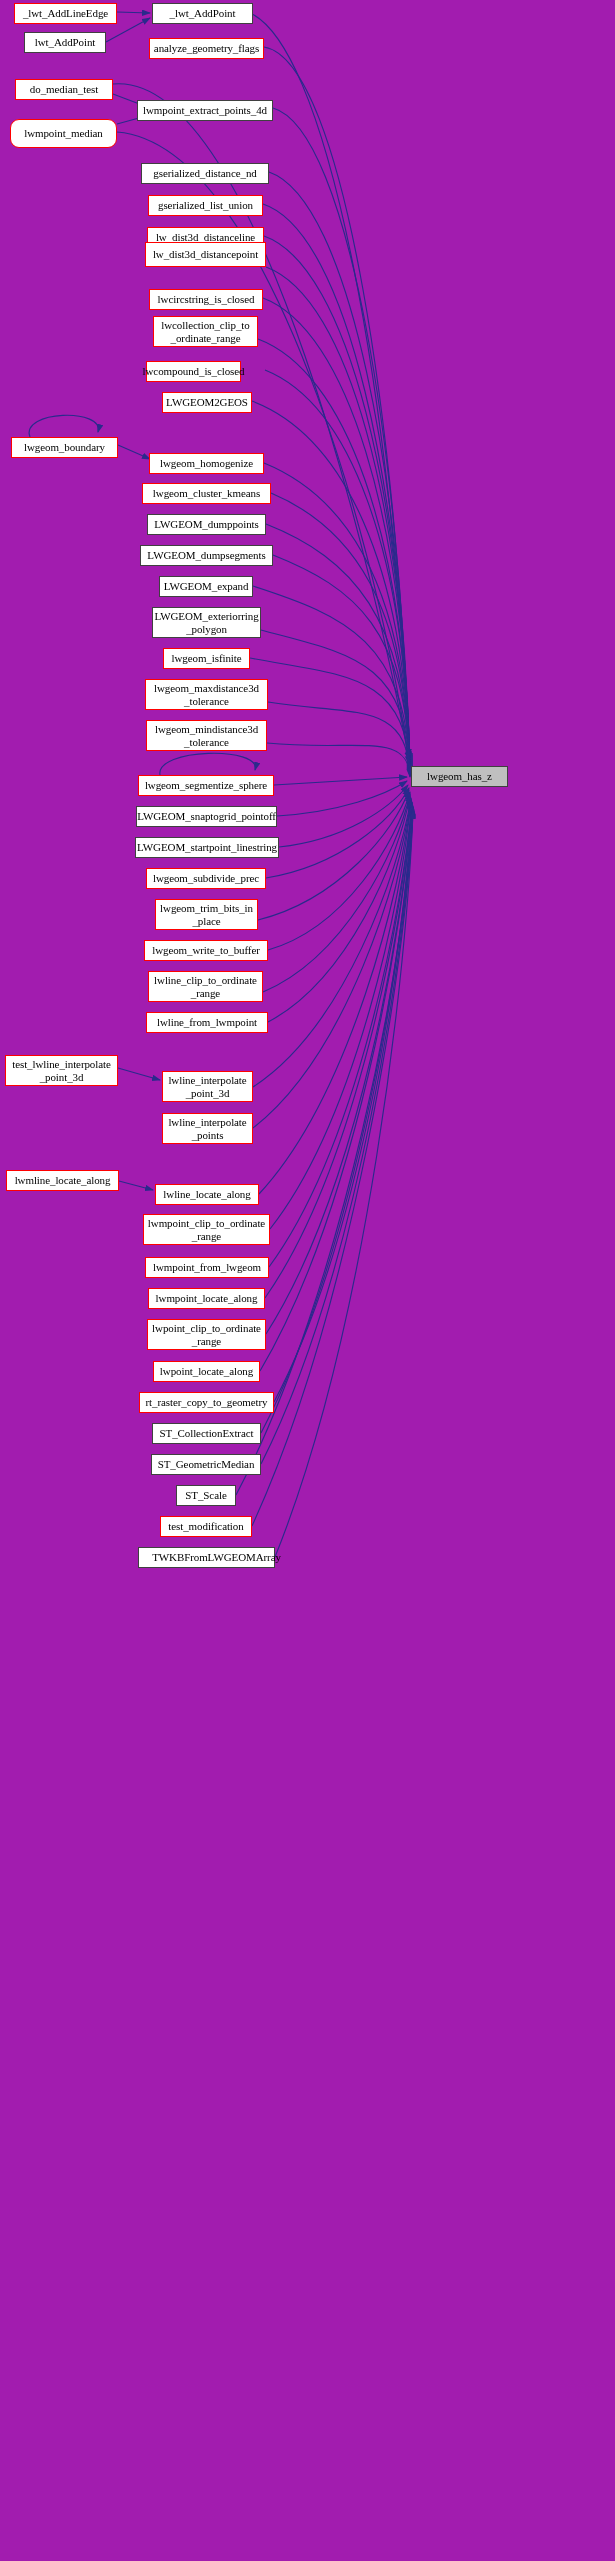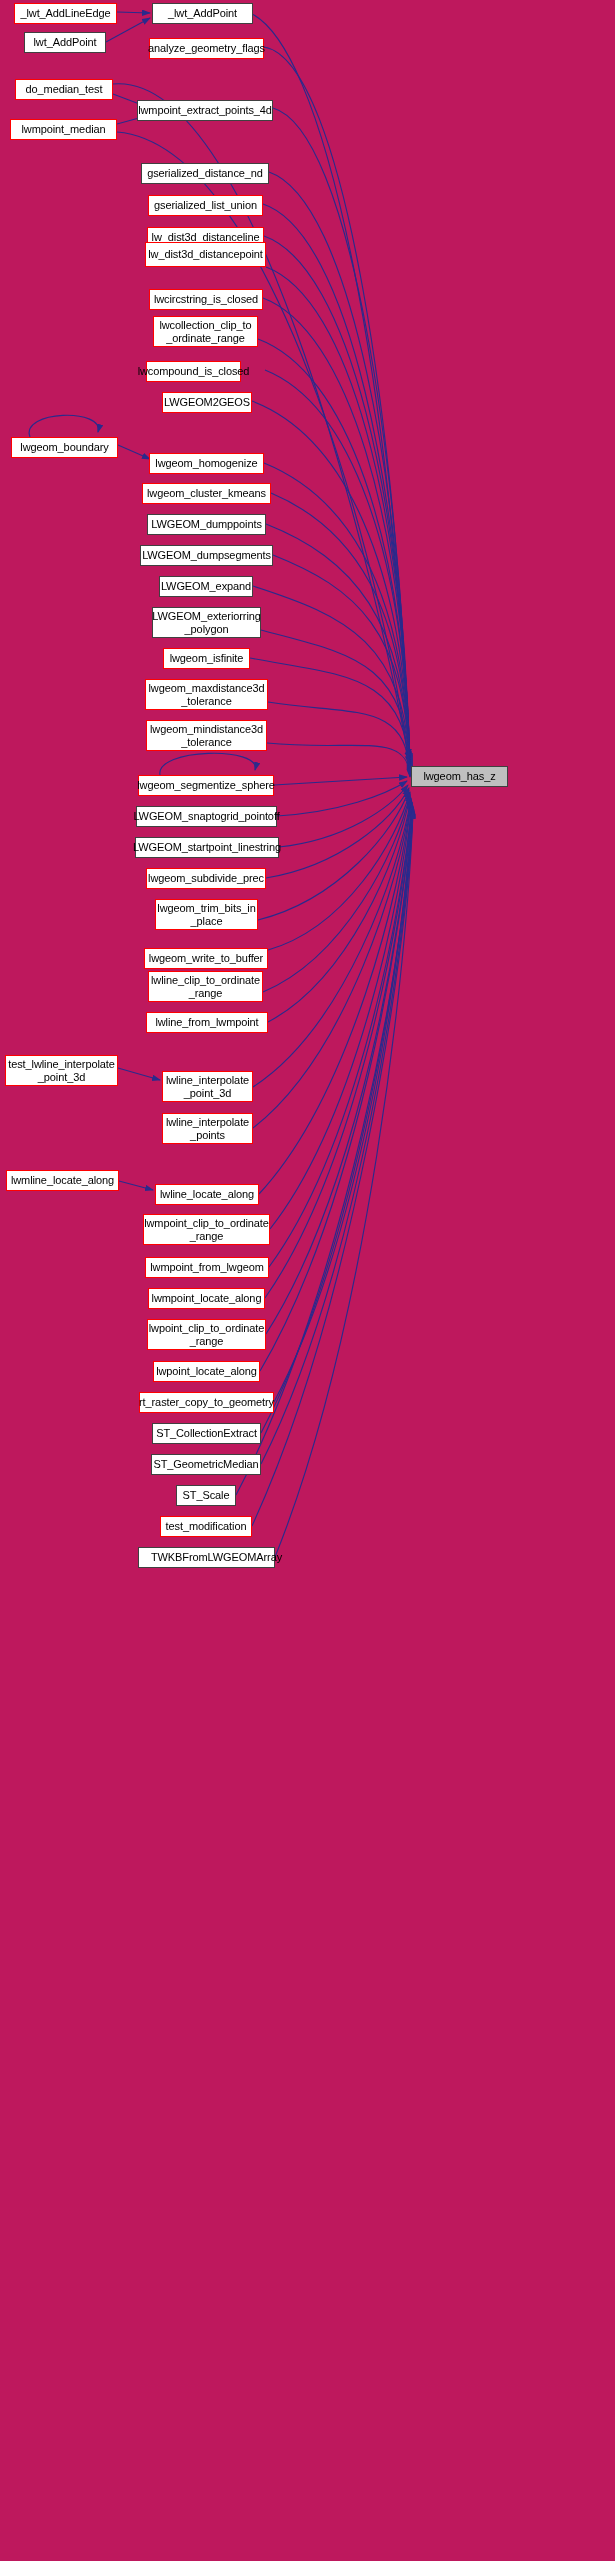--- a/index.html
+++ b/index.html
@@ -1,17 +1,17 @@
 <!DOCTYPE html>
 <html><head>
 <meta charset="utf-8">
 <style>
   html,body{margin:0;padding:0;background:#ffffff;}
   body{font-family:"Liberation Sans","DejaVu Sans",sans-serif;}
-  #graph{position:relative;width:615px;height:2561px;background:#be185d;overflow:hidden;}
+  #graph{position:relative;width:615px;height:2561px;background:#a21caf;overflow:hidden;font-family:Liberation Serif, serif;}
   #edges{position:absolute;left:0;top:0;width:615px;height:2561px;pointer-events:none;}
   .node{
     position:absolute;
     box-sizing:border-box;
     background:#ffffff;
     display:flex;
     align-items:center;
     justify-content:center;
     text-align:center;
     font-size:11px;
@@ -95,21 +95,21 @@
       <path d="M236,1495 C344,1290 406,956 413,809"></path>
       <path d="M252,1526 C352,1308 407,962 413,810"></path>
       <path d="M275,1557 C368,1326 407,968 413,811"></path>
 
       <path d="M160,775 C155,748 262,746 255,770"></path>
     </g>
   </svg>
 <div class="node red" style="left: 14px; top: 3px; width: 103px; height: 21px;"><span>_lwt_AddLineEdge</span></div>
     <div class="node black" style="left: 24px; top: 32px; width: 82px; height: 21px;"><span>lwt_AddPoint</span></div>
     <div class="node red" style="left: 15px; top: 79px; width: 98px; height: 21px;"><span>do_median_test</span></div>
-    <div class="node red" style="left: 10px; top: 119px; width: 107px; height: 21px;"><span>lwmpoint_median</span></div>
+    <div class="node red" style="left: 10px; top: 119px; width: 107px; height: 29px; border-radius: 9px;"><span>lwmpoint_median</span></div>
     <div class="node red" style="left: 11px; top: 437px; width: 107px; height: 21px;"><span>lwgeom_boundary</span></div>
     <div class="node red" style="left: 5px; top: 1055px; width: 113px; height: 31px;"><span>test_lwline_interpolate
 _point_3d</span></div>
     <div class="node red" style="left: 6px; top: 1170px; width: 113px; height: 21px;"><span>lwmline_locate_along</span></div>
     <div class="node black" style="left: 152px; top: 3px; width: 101px; height: 21px;"><span>_lwt_AddPoint</span></div>
     <div class="node red" style="left: 149px; top: 38px; width: 115px; height: 21px;"><span>analyze_geometry_flags</span></div>
     <div class="node black" style="left: 137px; top: 100px; width: 136px; height: 21px;"><span>lwmpoint_extract_points_4d</span></div>
     <div class="node black" style="left: 141px; top: 163px; width: 128px; height: 21px;"><span>gserialized_distance_nd</span></div>
     <div class="node red" style="left: 148px; top: 195px; width: 115px; height: 21px;"><span>gserialized_list_union</span></div>
     <div class="node red" style="left: 147px; top: 227px; width: 117px; height: 21px;"><span>lw_dist3d_distanceline</span></div>
@@ -130,21 +130,21 @@
     <div class="node red" style="left: 145px; top: 679px; width: 123px; height: 31px;"><span>lwgeom_maxdistance3d
 _tolerance</span></div>
     <div class="node red" style="left: 146px; top: 720px; width: 121px; height: 31px;"><span>lwgeom_mindistance3d
 _tolerance</span></div>
     <div class="node red" style="left: 138px; top: 775px; width: 136px; height: 21px;"><span>lwgeom_segmentize_sphere</span></div>
     <div class="node black" style="left: 136px; top: 806px; width: 141px; height: 21px;"><span>LWGEOM_snaptogrid_pointoff</span></div>
     <div class="node black" style="left: 135px; top: 837px; width: 144px; height: 21px;"><span>LWGEOM_startpoint_linestring</span></div>
     <div class="node red" style="left: 146px; top: 868px; width: 120px; height: 21px;"><span>lwgeom_subdivide_prec</span></div>
     <div class="node red" style="left: 155px; top: 899px; width: 103px; height: 31px;"><span>lwgeom_trim_bits_in
 _place</span></div>
-    <div class="node red" style="left: 144px; top: 940px; width: 124px; height: 21px; margin-top: 8px;"><span>lwgeom_write_to_buffer</span></div>
+    <div class="node red" style="left: 144px; top: 940px; width: 124px; height: 21px;"><span>lwgeom_write_to_buffer</span></div>
     <div class="node red" style="left: 148px; top: 971px; width: 115px; height: 31px;"><span>lwline_clip_to_ordinate
 _range</span></div>
     <div class="node red" style="left: 146px; top: 1012px; width: 122px; height: 21px;"><span>lwline_from_lwmpoint</span></div>
     <div class="node red" style="left: 162px; top: 1071px; width: 91px; height: 31px;"><span>lwline_interpolate
 _point_3d</span></div>
     <div class="node red" style="left: 162px; top: 1113px; width: 91px; height: 31px;"><span>lwline_interpolate
 _points</span></div>
     <div class="node red" style="left: 155px; top: 1184px; width: 104px; height: 21px;"><span>lwline_locate_along</span></div>
     <div class="node red" style="left: 143px; top: 1214px; width: 127px; height: 31px;"><span>lwmpoint_clip_to_ordinate
 _range</span></div>

